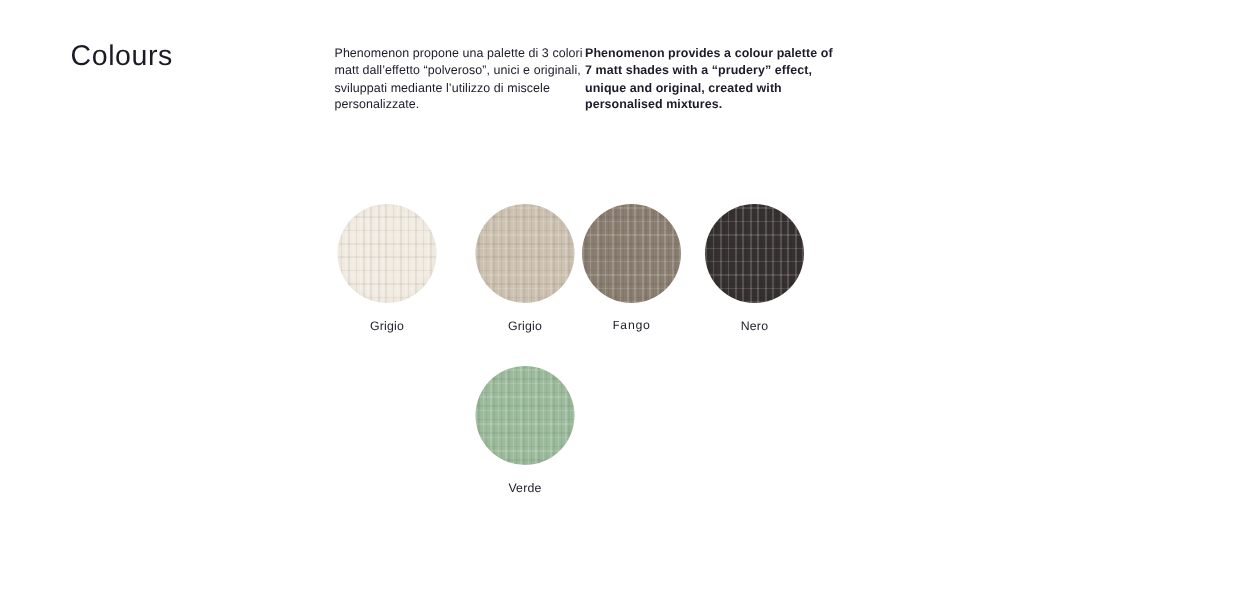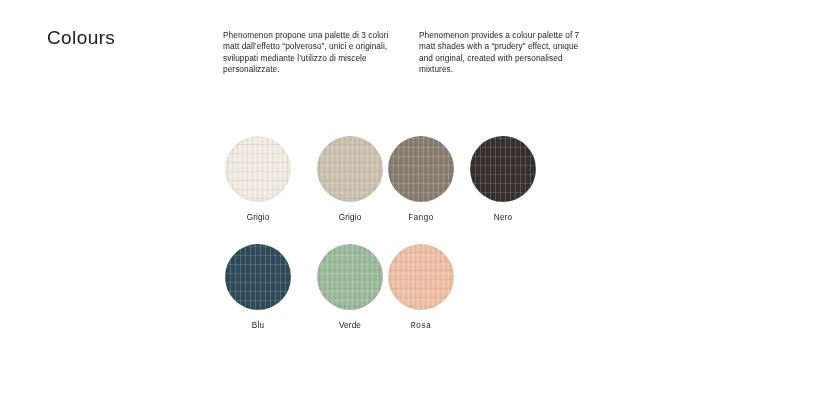--- a/index.html
+++ b/index.html
@@ -36,21 +36,21 @@
   
   .intro-col {
     position: absolute;
     top: 30px;
     font-size: 8.3px;
     line-height: 11.4px;
     color: #1b1b2a;
     letter-spacing: 0.05px;
   }
   .intro-col.it { left: 223px; width: 172px; }
-  .intro-col.en { left: 419px; width: 172px; }
+  .intro-col.en { left: 390px; width: 172px; font-weight: bold; }
   .intro-col p { margin: 0; }
 
   
   .swatch-grid {
     position: absolute;
     left: 225px;
     top: 136px;
     width: 330px;
   }
   .swatch-row {
@@ -148,29 +148,21 @@
         <div class="swatch-disc" style="background-color: rgb(138, 126, 112);"></div>
         <div class="swatch-label">Fango</div>
       </div>
       <div class="swatch-cell c3">
         <div class="swatch-disc" style="background-color: rgb(54, 49, 48);"></div>
         <div class="swatch-label">Nero</div>
       </div>
     </div>
 
     <div class="swatch-row">
-      <div class="swatch-cell c0">
-        <div class="swatch-disc" style="background-color: rgb(48, 76, 91);"></div>
-        <div class="swatch-label">Blu</div>
-      </div>
       <div class="swatch-cell c1">
         <div class="swatch-disc" style="background-color: rgb(156, 187, 156);"></div>
         <div class="swatch-label">Verde</div>
-      </div>
-      <div class="swatch-cell c2">
-        <div class="swatch-disc" style="background-color: rgb(238, 192, 165);"></div>
-        <div class="swatch-label">Rosa</div>
       </div>
     </div>
 
   </div>
 
 </div>
 
 </body></html>

